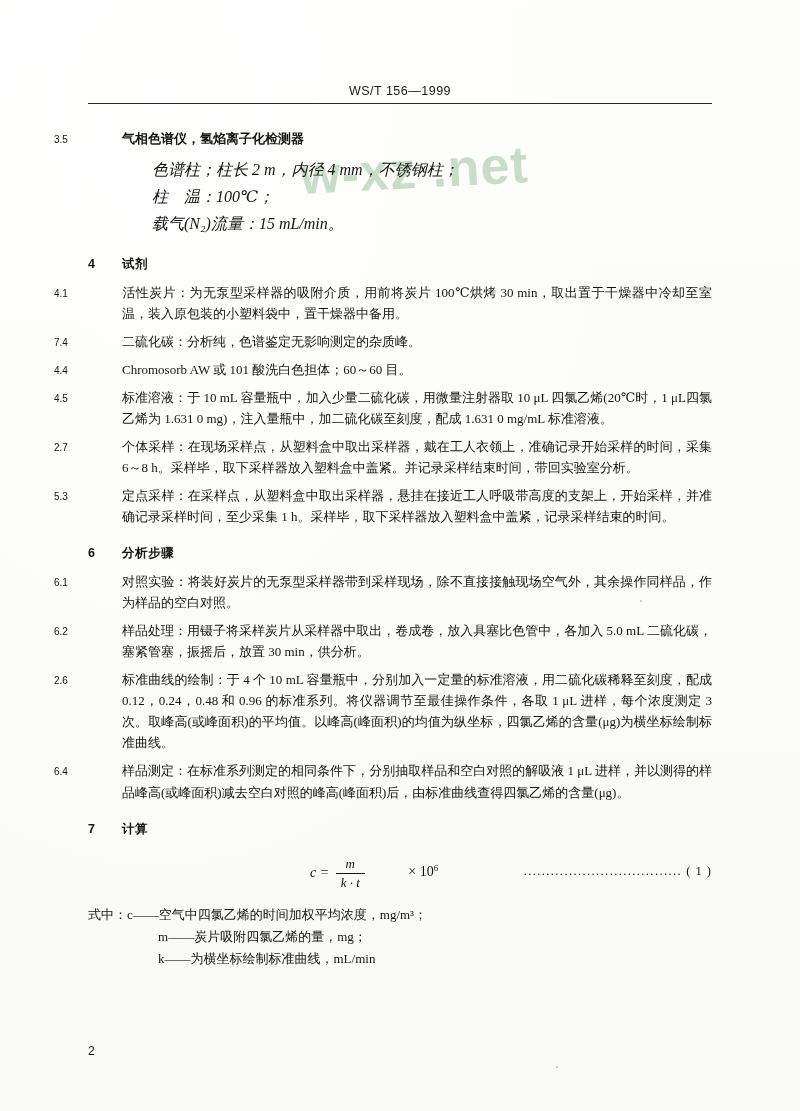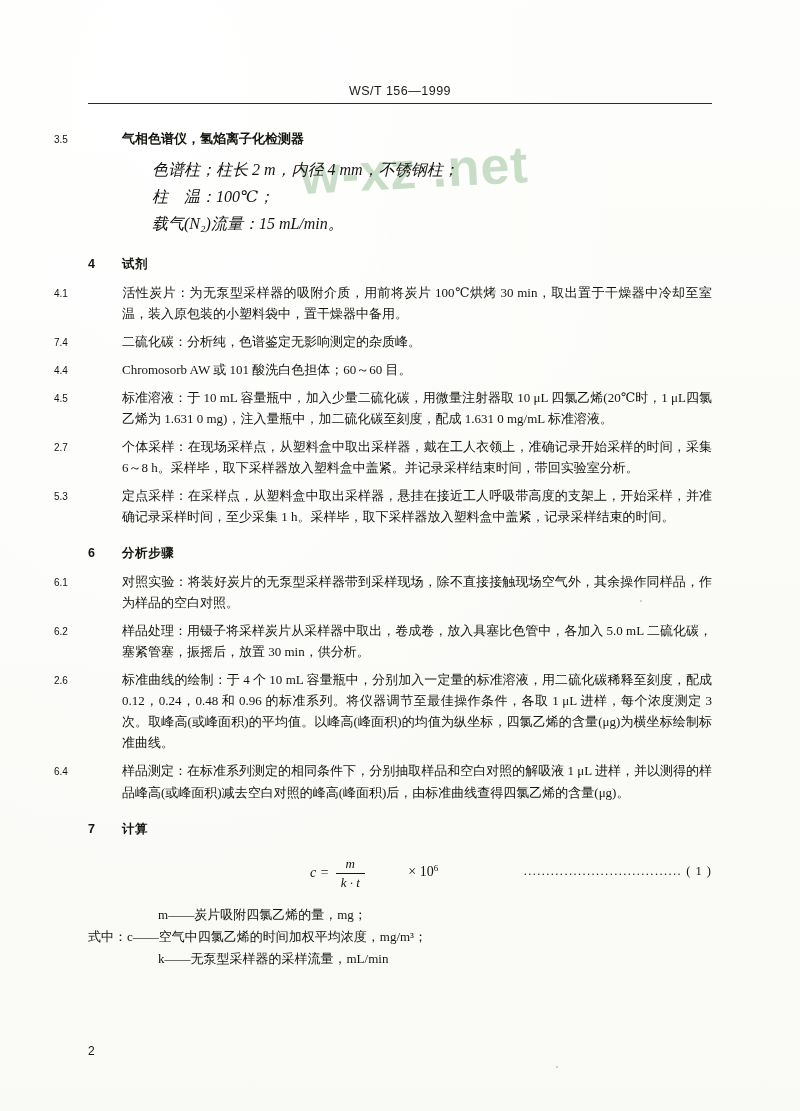--- a/index.html
+++ b/index.html
@@ -249,28 +249,28 @@
         </span>
         <span style="font-style:normal;margin-left:37px;">× 10</span><span class="sup">6</span>
       </div>
       <div class="eq-num">
         <span class="dots">...................................</span>
         <span>( 1 )</span>
       </div>
     </div>
 
     <div class="deflist">
+      <div class="row ind1">
+        <span>式中：</span><span class="it">c</span><span>——</span><span>空气中四氯乙烯的时间加权平均浓度，mg/m³；</span>
+      </div>
       <div class="row ind2">
         <span class="it">m</span><span>——</span><span>炭片吸附四氯乙烯的量，mg；</span>
       </div>
-      <div class="row ind1">
-        <span>式中：</span><span class="it">c</span><span>——</span><span>空气中四氯乙烯的时间加权平均浓度，mg/m³；</span>
-      </div>
       <div class="row ind2">
-        <span class="it">k</span><span>——</span><span>无泵型采样器的采样流量，mL/min</span>
+        <span class="it">k</span><span>——</span><span>为横坐标绘制标准曲线，mL/min</span>
       </div>
 
     </div>
 
   </div>
 
   <div class="page-num">2</div>
 </div>
 
 </body></html>

